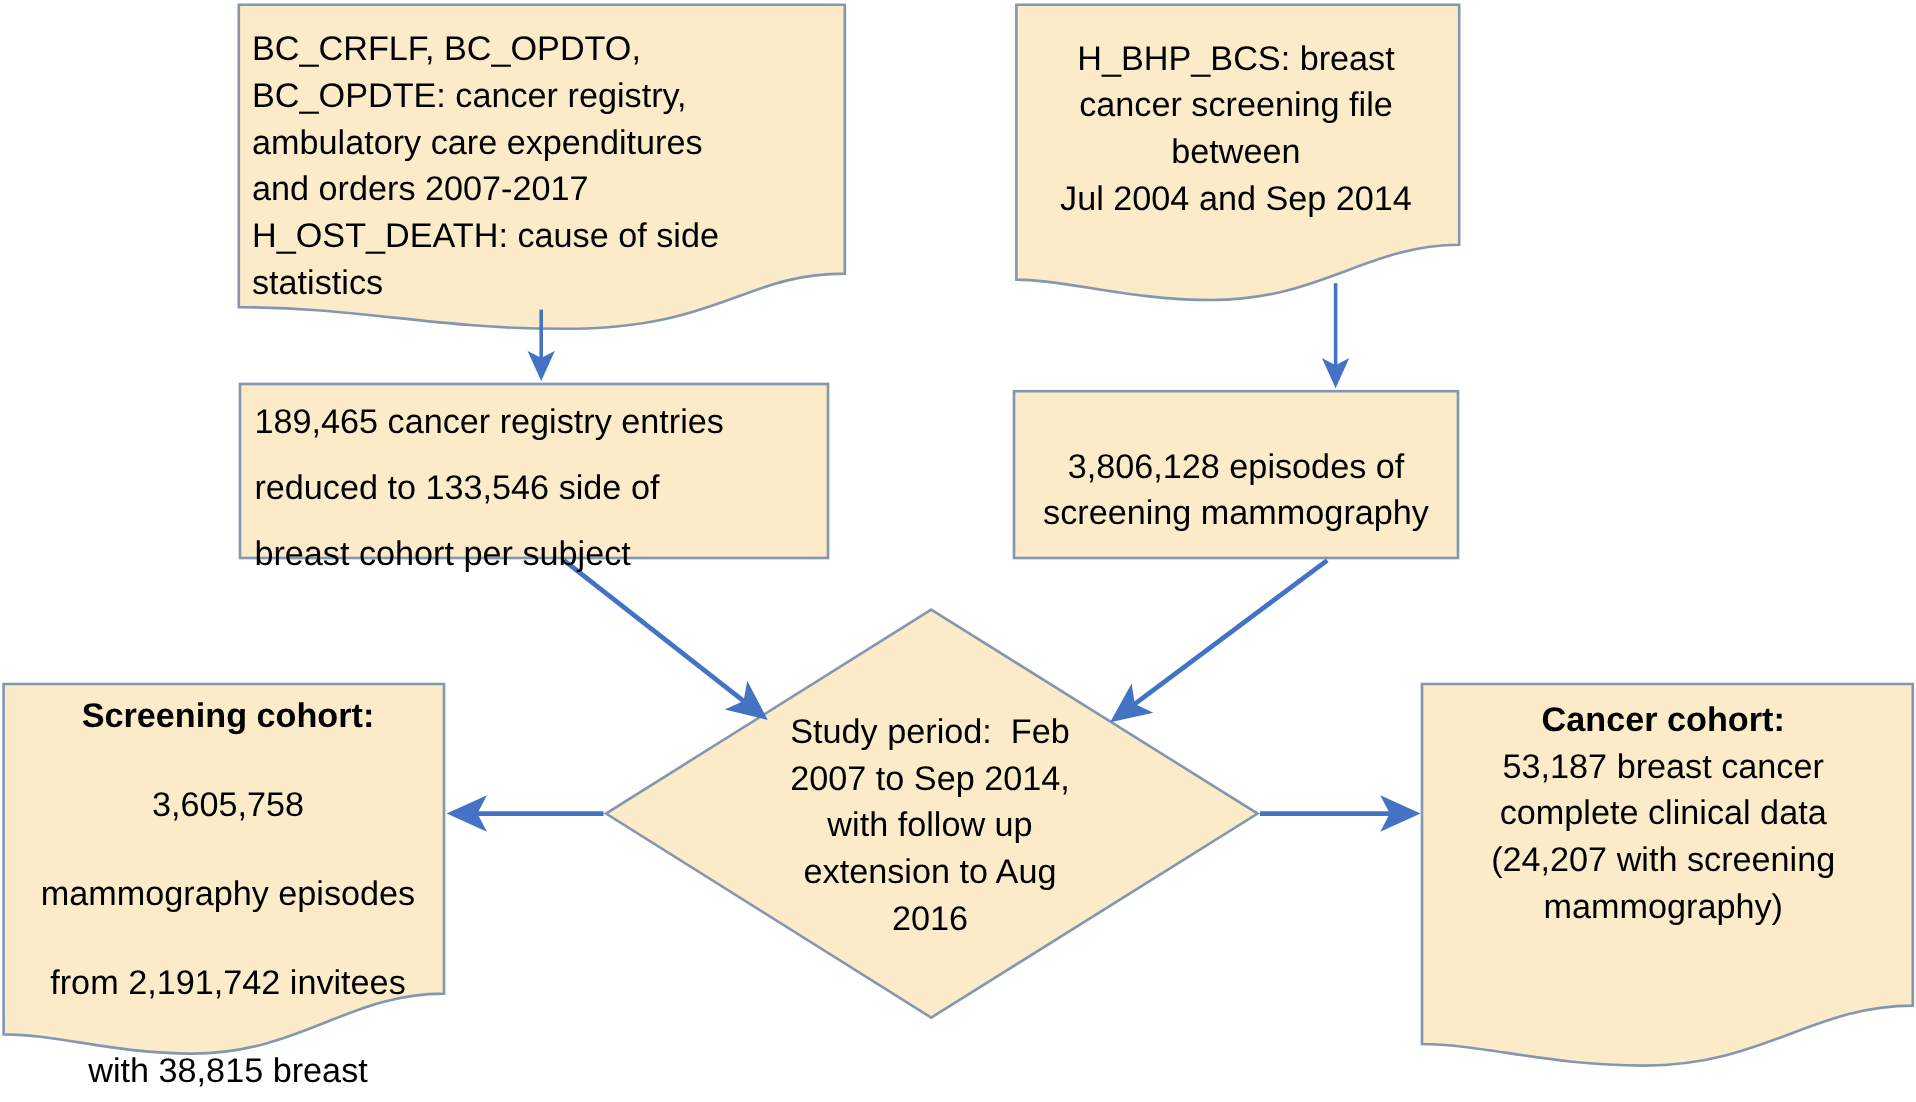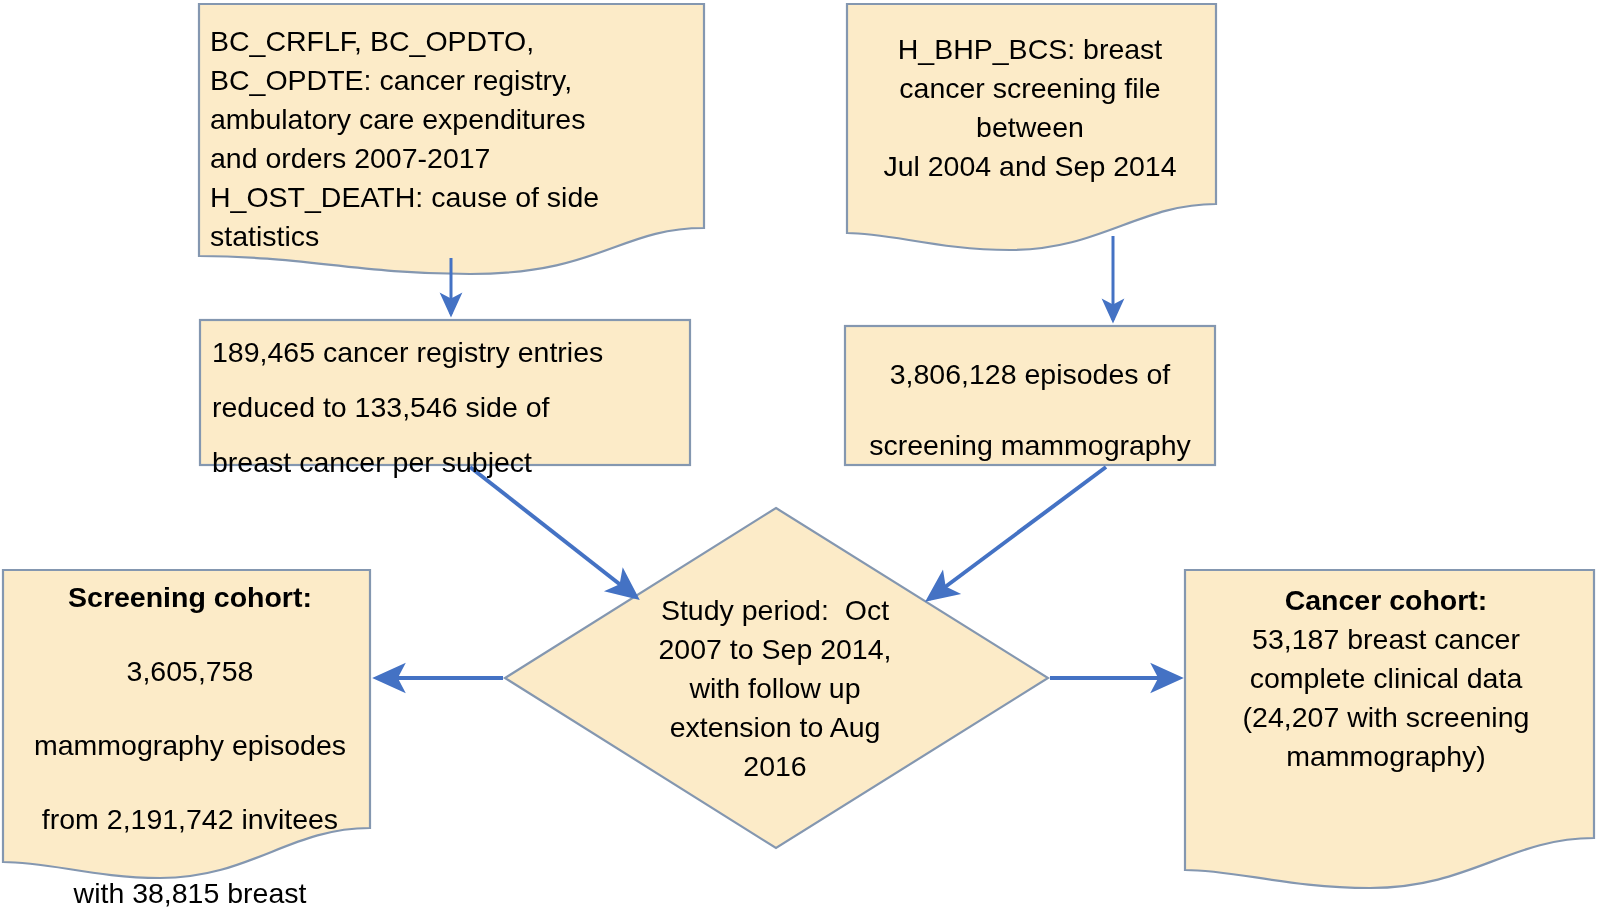--- a/index.html
+++ b/index.html
@@ -35,21 +35,21 @@
     pointer-events: none;
   }
   .node-text.center { text-align: right; align-items: center; }
   .node-text.left   { text-align: left;   align-items: flex-start; }
   .node-text .hdr   { font-weight: bold; }
 
   
   #txt-source-cancer   { left: 210px; top: 22px;  width: 480px; }
   #txt-source-screen   { left: 852px; top: 30px;  width: 356px; }
   #txt-registry        { left: 212px; top: 333px; width: 466px; gap: 16px; }
-  #txt-episodes        { left: 856px; top: 355px; width: 348px; gap: 32px; }
+  #txt-episodes        { left: 856px; top: 370px; width: 348px; }
   #txt-diamond         { left: 620px; top: 591px; width: 310px; }
   #txt-screening-coh   { left: 14px;  top: 578px; width: 352px; gap: 35px; }
   #txt-cancer-coh      { left: 1196px;top: 581px; width: 380px; }
 </style>
 </head>
 <body>
 
 <div id="canvas">
 
   <svg class="svg-layer" viewBox="0 0 1597 918" xmlns="http://www.w3.org/2000/svg">
@@ -106,30 +106,30 @@
   <div class="node-text center" id="txt-source-screen">
     <span>H_BHP_BCS: breast</span>
     <span>cancer screening file</span>
     <span>between</span>
     <span>Jul 2004 and Sep 2014</span>
   </div>
 
   <div class="node-text left" id="txt-registry">
     <span>189,465 cancer registry entries</span>
     <span>reduced to 133,546 side of</span>
-    <span>breast cancer per subject</span>
+    <span>breast cohort per subject</span>
   </div>
 
   <div class="node-text center" id="txt-episodes">
     <span>3,806,128 episodes of</span>
     <span>screening mammography</span>
   </div>
 
   <div class="node-text center" id="txt-diamond">
-    <span>Study period:  Oct</span>
+    <span>Study period:  Feb</span>
     <span>2007 to Sep 2014,</span>
     <span>with follow up</span>
     <span>extension to Aug</span>
     <span>2016</span>
   </div>
 
   <div class="node-text center" id="txt-screening-coh">
     <span class="hdr">Screening cohort:</span>
     <span>3,605,758</span>
     <span>mammography episodes</span>

